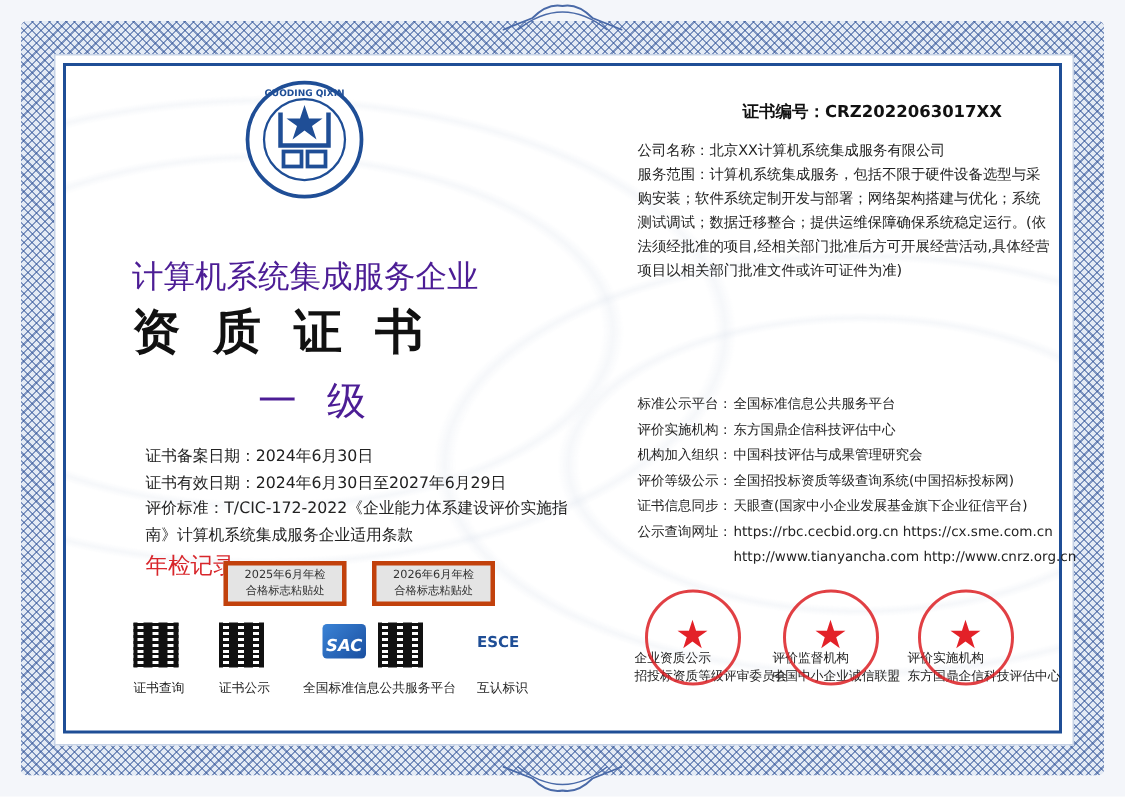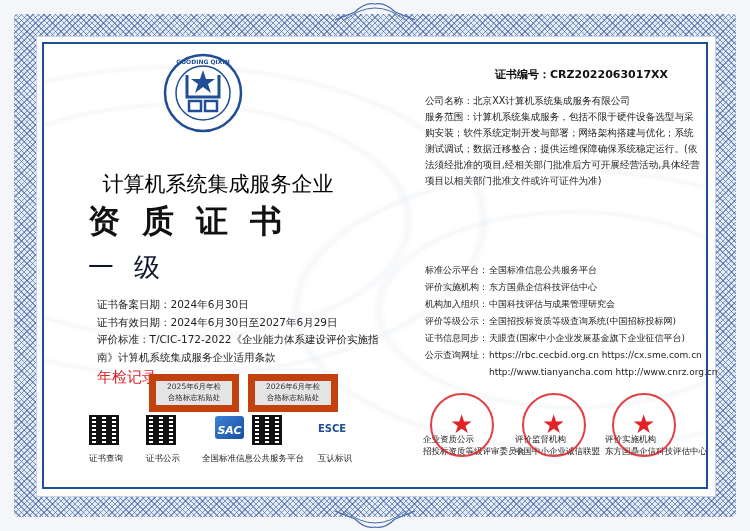--- a/index.html
+++ b/index.html
@@ -13,28 +13,28 @@
   .frame-line{position:absolute;left:42px;top:42px;width:662px;height:443px;border:2.5px solid #1f4e96;}
   .guilloche-bg{position:absolute;left:44px;top:44px;width:662px;height:443px;opacity:.35;
     background:
       radial-gradient(ellipse at 20% 40%, transparent 0 30%, rgba(150,170,200,.25) 31%, transparent 32%, transparent 40%, rgba(150,170,200,.25) 41%, transparent 42%),
       radial-gradient(ellipse at 80% 60%, transparent 0 25%, rgba(150,170,200,.25) 26%, transparent 27%, transparent 36%, rgba(150,170,200,.25) 37%, transparent 38%);}
   .top-ornament,.bottom-ornament{position:absolute;left:335px;width:80px;height:22px;}
   .top-ornament{top:2px;}
   .bottom-ornament{top:507px;}
 
   .logo{position:absolute;left:163px;top:53px;width:80px;height:80px;}
-  .main-title{position:absolute;left:88px;top:170px;width:260px;text-align:center;font-size:21px;color:#000000;letter-spacing:0px;}
+  .main-title{position:absolute;left:88px;top:170px;width:260px;font-size:21px;color:#4c1d95;letter-spacing:0px;}
   .cert-title{position:absolute;left:88px;top:200px;width:260px;text-align:left;font-size:32px;font-weight:bold;letter-spacing:22px;color:#111;}
-  .level{position:absolute;left:88px;top:250px;width:260px;text-align:left;font-size:26px;color:#0f172a;letter-spacing:20px;}
+  .level{position:absolute;left:88px;top:250px;width:260px;text-align:center;font-size:26px;color:#4c1d95;letter-spacing:20px;}
 
   .left-info{position:absolute;left:97px;top:296px;width:260px;font-size:10.5px;line-height:17.5px;color:#222;}
   .left-info .row{white-space:nowrap;}
   .inspection{position:absolute;left:97px;top:368px;font-size:15px;color:#d8262b;}
-  .insp-box{position:absolute;top:374px;width:76px;height:24px;background:#e4e4e4;border:7px solid #c2410c;font-size:7.5px;line-height:11px;text-align:center;color:#333;}
+  .insp-box{position:absolute;top:374px;width:76px;height:24px;background:#e4e4e4;border:3px solid #c2410c;font-size:7.5px;line-height:11px;text-align:center;color:#333;}
 
   .qr{position:absolute;width:30px;height:30px;background:
       linear-gradient(90deg,#111 0 30%,transparent 30% 70%,#111 70%) 0 0/10px 10px,
       repeating-linear-gradient(0deg,#111 0 2px,#fff 2px 4px);}
   .qr-label{position:absolute;top:453px;font-size:8.5px;color:#222;white-space:nowrap;}
   .sac{position:absolute;left:215px;top:416px;width:29px;height:23px;background:linear-gradient(135deg,#3a83d6,#1a4fa0);border-radius:3px;color:#fff;font-weight:bold;font-style:italic;font-size:11px;line-height:29px;text-align:center;}
   .esce{position:absolute;left:318px;top:423px;font-size:10px;color:#1f4e96;font-weight:bold;}
 
   .cert-no{position:absolute;left:495px;top:67px;font-size:11px;font-weight:bold;color:#111;white-space:nowrap;}
   .company{position:absolute;left:425px;top:93px;width:275px;font-size:9.6px;line-height:16px;color:#222;}

